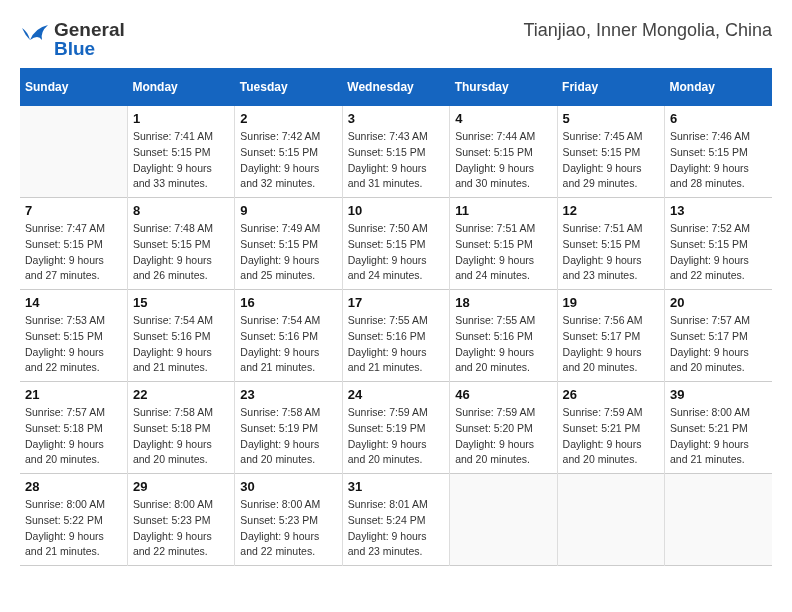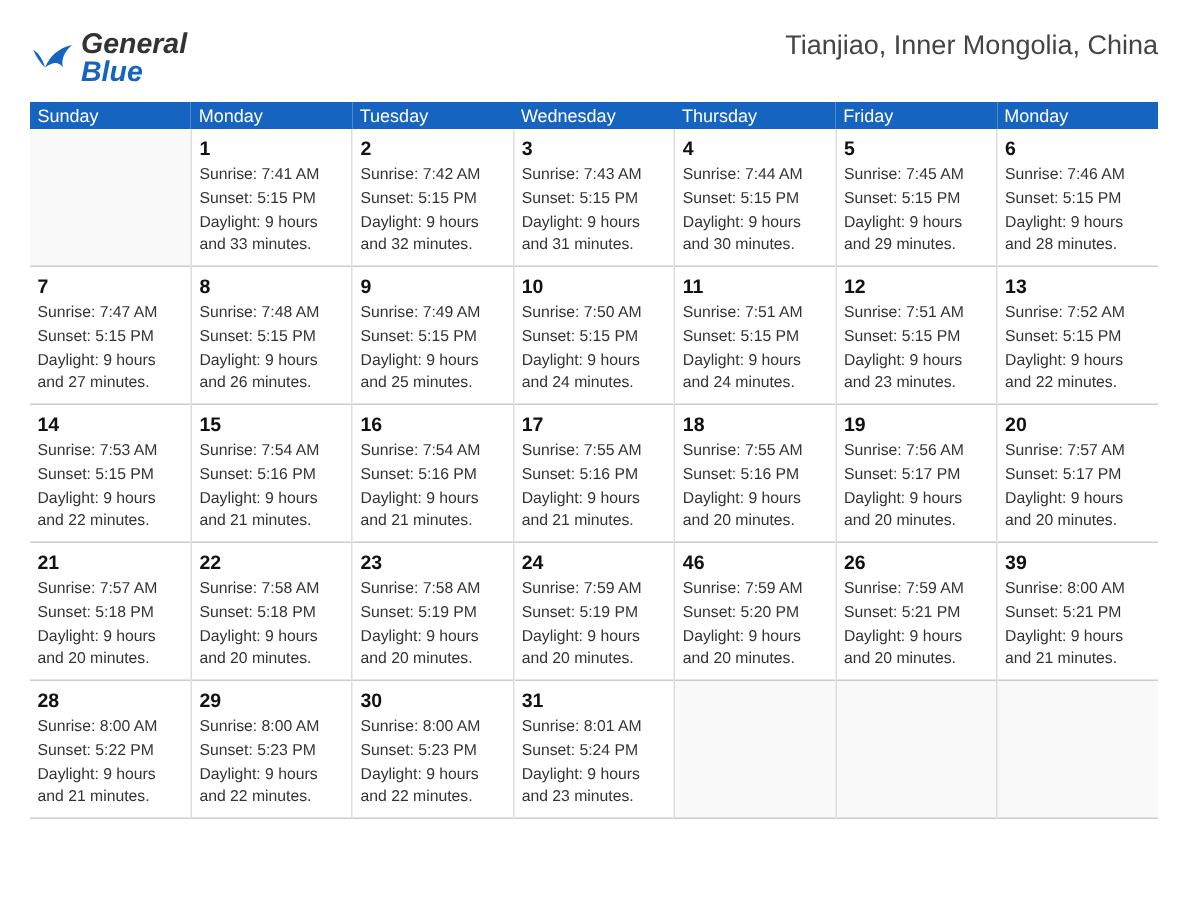--- a/index.html
+++ b/index.html
@@ -31,23 +31,23 @@
     table {
       width: 100%;
       border-collapse: collapse;
       font-size: 11px;
     }
     thead tr {
       background-color: #1565c0;
       color: white;
     }
     thead th {
-      padding: 2px 5px;
+      padding: 12px 5px;
       text-align: left;
-      font-weight: normal;
+      font-weight: bold;
       font-size: 12px;
     }
     tbody tr {
       border-bottom: 1px solid #ccc;
     }
     tbody td {
       vertical-align: top;
       padding: 5px;
       border-right: 1px solid #ddd;
       height: 90px;
@@ -65,23 +65,22 @@
     .day-info {
       color: #333;
       font-size: 10.5px;
       line-height: 1.5;
     }
     .empty-cell {
       background: #f9f9f9;
     }
     .logo-wrapper {
       display: flex;
-      align-items: center;
+      align-items: flex-start;
       gap: 4px;
-      font-style: italic;
     }
     .logo-bird {
       width: 30px;
       height: 28px;
     }
     .logo-lines {
       display: flex;
       flex-direction: column;
     }
     .logo-line1 {

